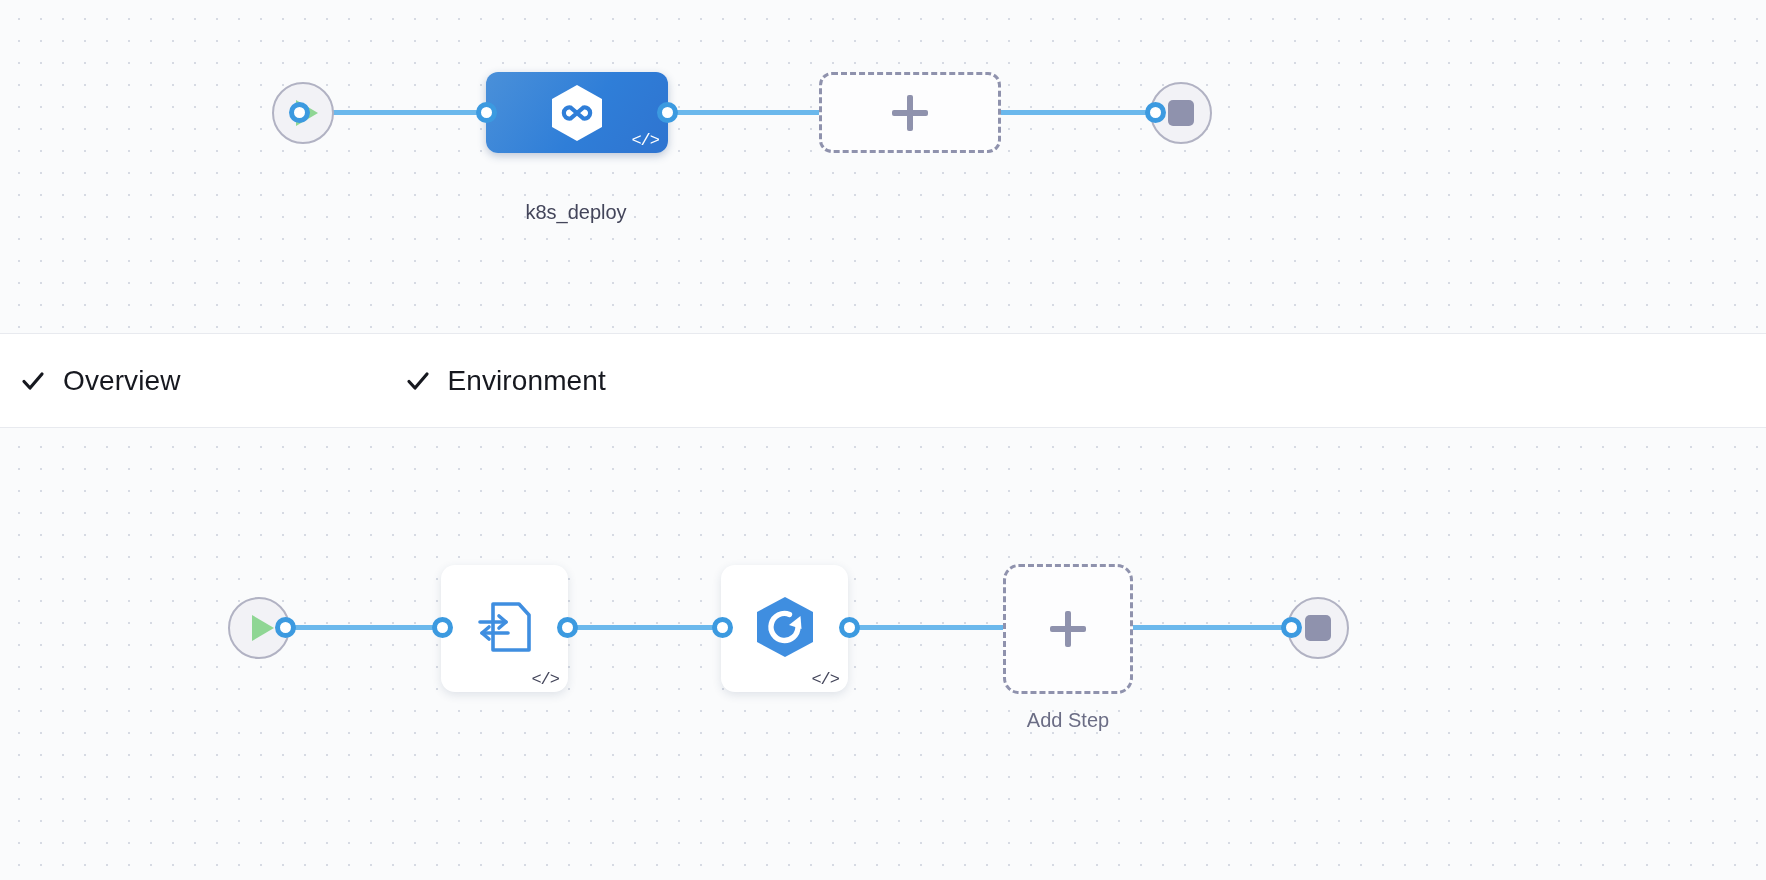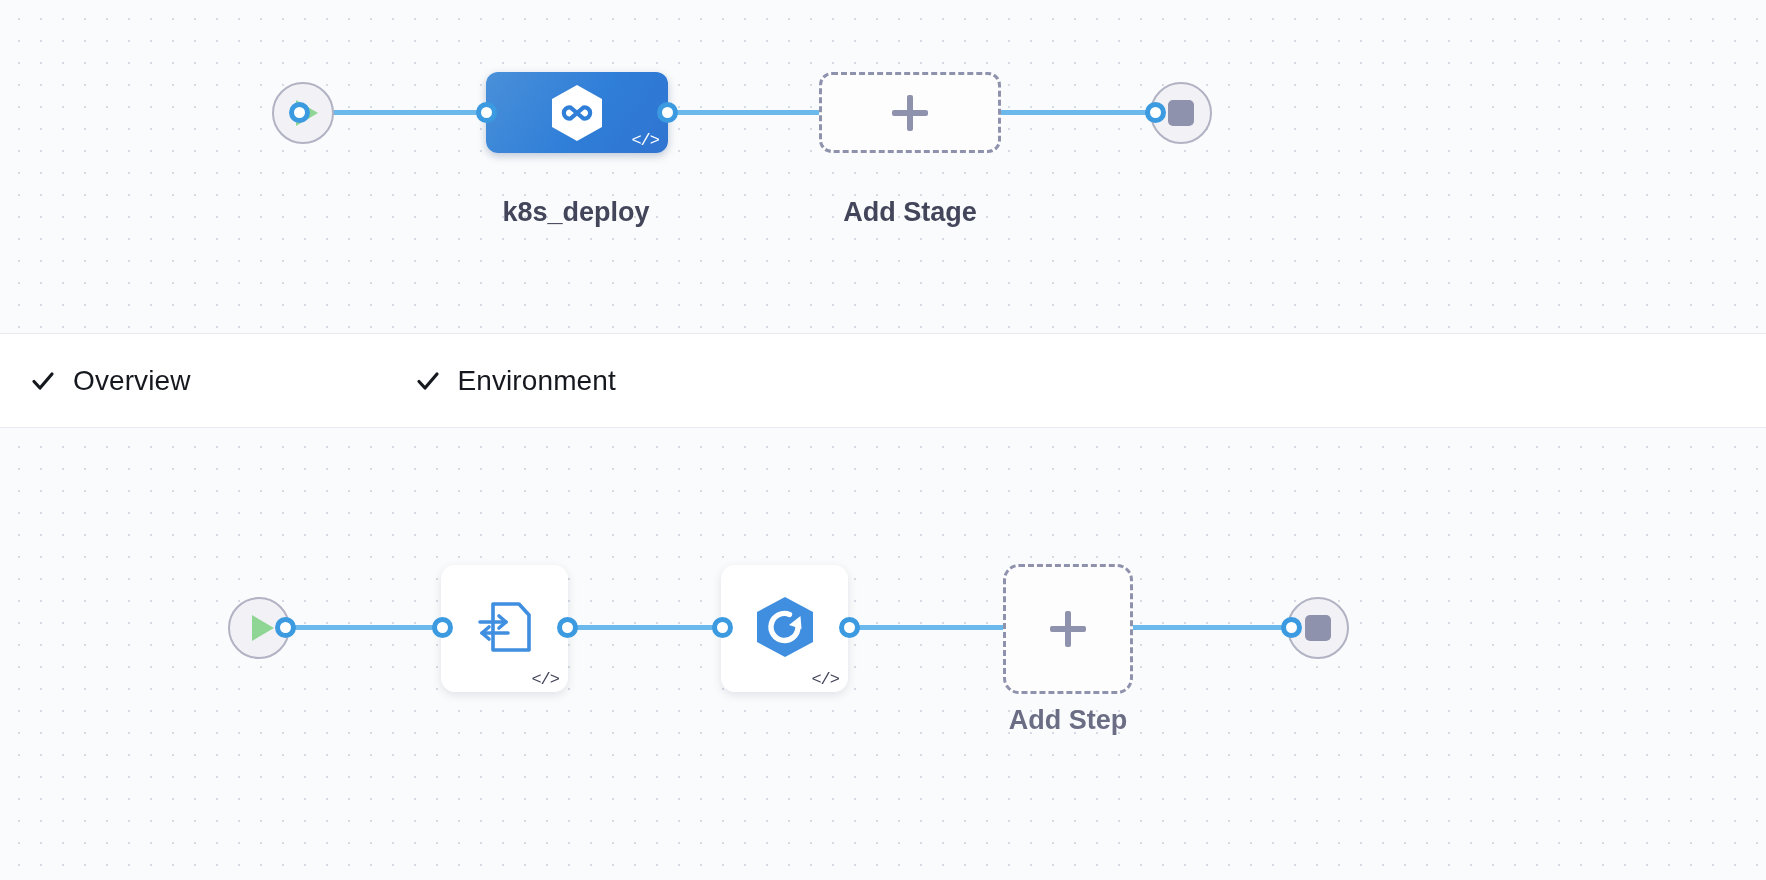--- a/index.html
+++ b/index.html
@@ -32,21 +32,21 @@
   .canvas-top    { height: 334px; border-bottom: 1px solid #e8eaef; }
   .canvas-bottom { flex: 1 1 auto; border-top: 1px solid #e8eaef; }
 
   
   .tabbar {
     position: relative;
     height: 93px;
     background: #ffffff;
     display: flex;
     align-items: center;
-    padding-left: 30px;
+    padding-left: 20px;
     flex: 0 0 93px;
     z-index: 5;
   }
   .tab {
     display: flex;
     align-items: center;
     gap: 17px;
     height: 93px;
     padding: 0 0 0 0;
     margin-right: 0;
@@ -182,25 +182,24 @@
     background: #8f92ad;
     border-radius: 2px;
   }
   .plus::before { left: 0; right: 0; top: 15px; height: 6px; }
   .plus::after  { top: 0; bottom: 0; left: 15px; width: 6px; }
 
   
   .caption {
     position: absolute;
     text-align: center;
-    font-size: 27px;
+    font-size: 20px;
     color: #43455a;
     line-height: 41px;
     white-space: pre-line;
-    font-weight: bold;
   }
   .caption.muted { color: #6b6d85; }
 </style>
 </head>
 <body>
 
 <div id="app">
 
   <div class="canvas canvas-top">
 
@@ -230,21 +229,20 @@
     <div class="add-box add-stage-box" style="left:819px; top:72px;">
       <div class="plus"></div>
     </div>
 
     <div class="terminal" style="left:1150px; top:82px;">
       <div class="stop-sq"></div>
     </div>
     <div class="dot" style="left:1145px; top:102px;"></div>
 
     <div class="caption" style="left:476px; top:192px; width:200px;">k8s_deploy</div>
-    <div class="caption" style="left:810px; top:192px; width:200px;">Add Stage</div>
   </div>
 
   <div class="tabbar">
 
     <div class="tab">
       <svg class="check" viewBox="0 0 26 26">
         <path d="M4 13.5 L10 20 L22 6" fill="none" stroke="#16181f" stroke-width="3.2" stroke-linecap="round" stroke-linejoin="round"></path>
       </svg>
       <span class="tab-label">Overview</span>
 

